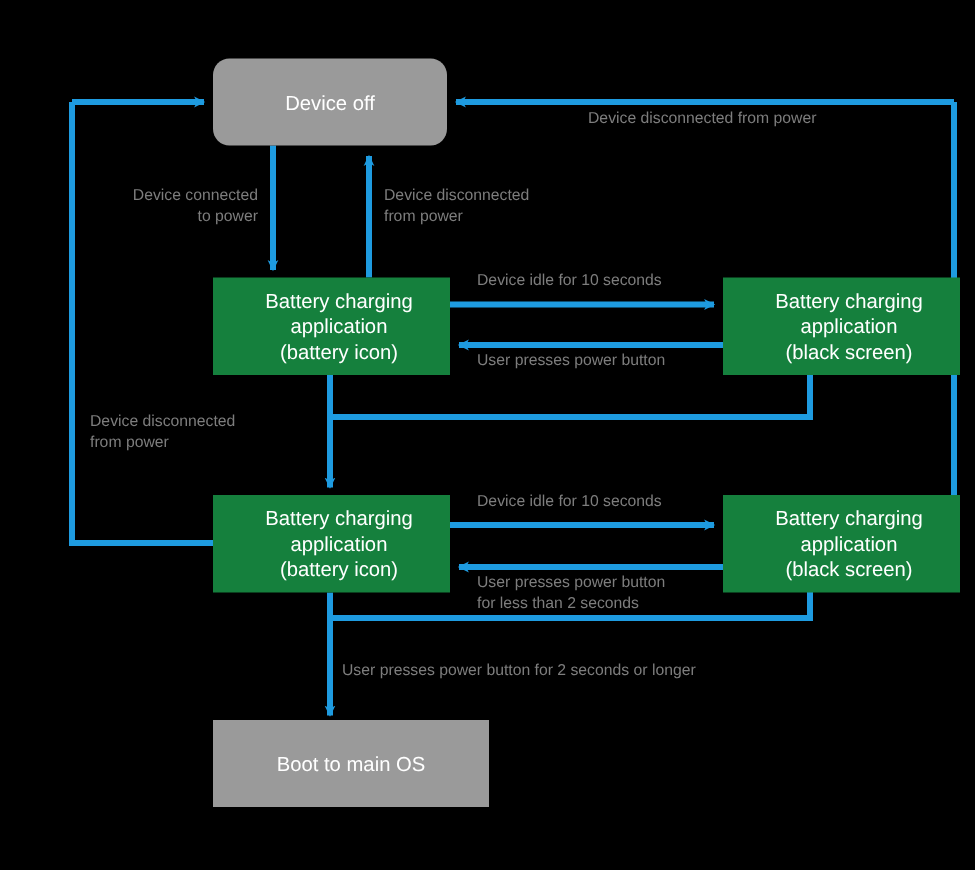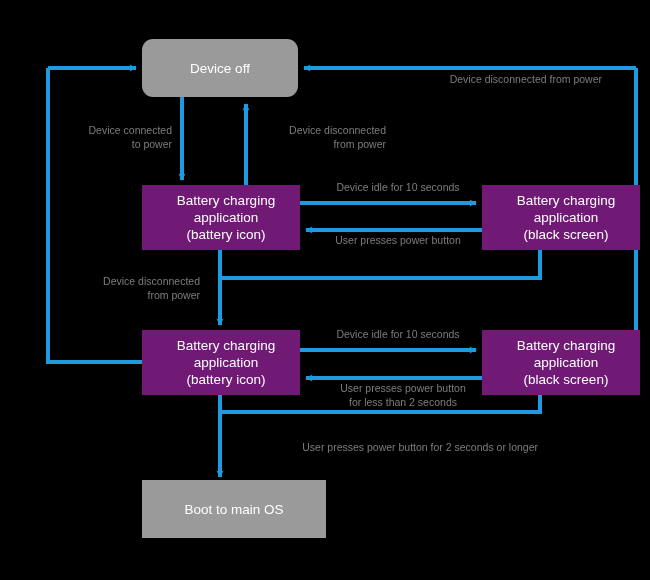--- a/index.html
+++ b/index.html
@@ -4,26 +4,26 @@
 <style>
   html,body{margin:0;padding:0;background:#000;}
   body{width:650px;height:580px;overflow:hidden;
        font-family:"Liberation Sans","DejaVu Sans",sans-serif;}
   #stage{position:relative;width:650px;height:580px;background:#000000;}
 
   .node{position:absolute;box-sizing:border-box;display:flex;
         align-items:center;justify-content:center;text-align:center;
         color:#ffffff;font-size:13.5px;line-height:17px;}
   .node.gray{background:#9a9a9a;}
-  .node.blue{background:#701a75;padding-left:10px;}
+  .node.blue{background:#15803d;padding-left:10px;}
 
   .lbl{position:absolute;color:#7d7d7d;font-size:10.5px;line-height:13.5px;
-       white-space:pre-line;text-align:right;}
-  .lbl.r{}
-  .lbl.c{text-align:center;}
+       white-space:pre-line;}
+  .lbl.r{text-align:right;}
+  .lbl.c{text-align:left;}
 
   svg.wires{position:absolute;left:0;top:0;width:650px;height:580px;
             pointer-events:none;}
 </style>
 </head>
 <body>
 
 <div id="stage">
 
   <svg class="wires" viewBox="0 0 650 580" xmlns="http://www.w3.org/2000/svg">

